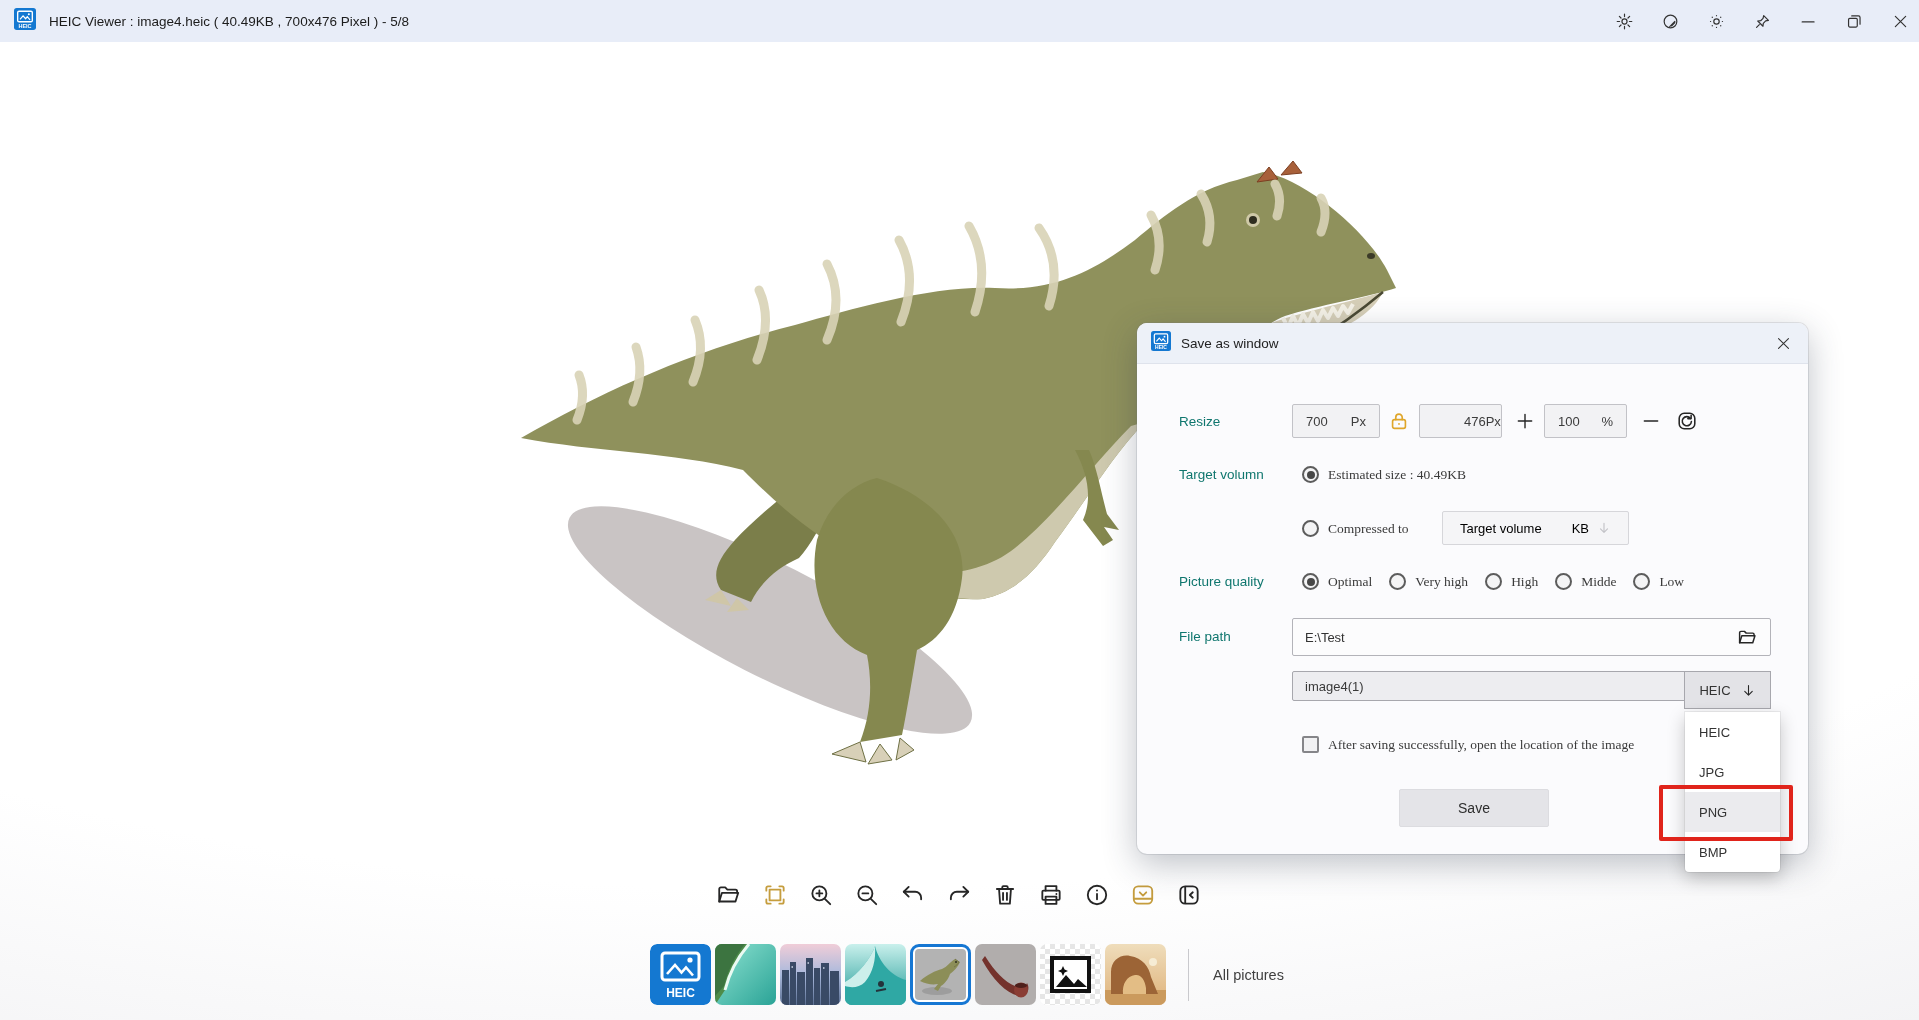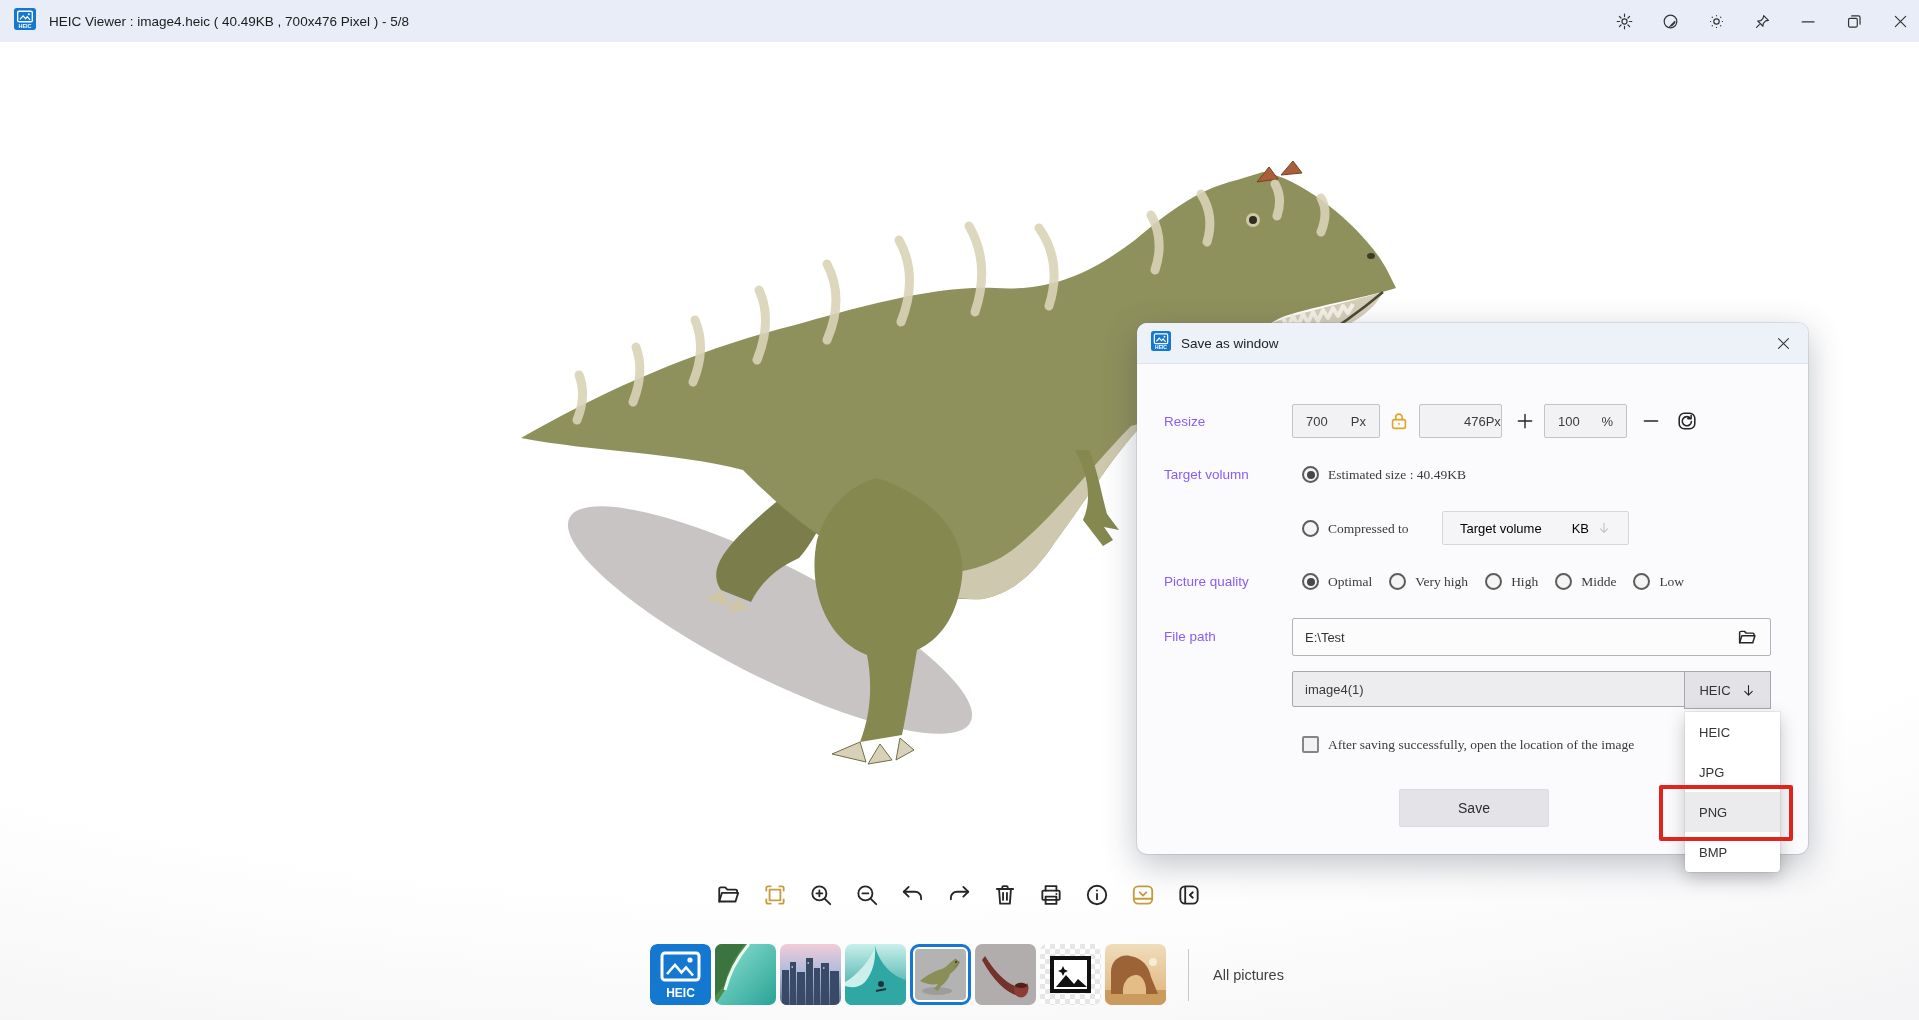--- a/index.html
+++ b/index.html
@@ -30,33 +30,33 @@
   .thumb.sel svg{border-radius:4px;}
   .vsep{width:1px;height:52px;background:#c9c9cd;margin-left:18px;}
   .allpics{margin-left:20px;font-size:14.5px;color:#3f3f3f;white-space:nowrap;}
   
   .dialog{left:1137px;top:323px;width:671px;height:531px;background:#fbfbfd;border-radius:10px;
     box-shadow:0 10px 34px rgba(40,50,70,.30), 0 0 0 1px rgba(120,125,140,.18);z-index:20;}
   .dlg-head{height:40px;background:#edf1f8;border-radius:10px 10px 0 0;border-bottom:1px solid #dfe3ec;
     display:flex;align-items:center;padding:0 14px;}
   .dlg-title{margin-left:10px;font-size:13.5px;color:#222;text-align:right;}
   .dlg-close{margin-left:auto;width:22px;height:22px;display:flex;align-items:center;justify-content:center;}
-  .lab{position:absolute;left:27px;font-size:13.5px;color:#8b5cf6;white-space:nowrap;}
+  .lab{position:absolute;left:42px;font-size:13.5px;color:#0f766e;white-space:nowrap;}
   .inp{position:absolute;height:34px;background:#f2f2f4;border:1px solid #c2c2c7;border-radius:2px;
     display:flex;align-items:center;justify-content:space-between;padding:0 13px;font-size:13px;color:#3c3c3c;box-sizing:border-box;}
   .opbtn{position:absolute;width:26px;height:26px;display:flex;align-items:center;justify-content:center;}
   .radio{width:17px;height:17px;border-radius:50%;border:2px solid #5c5c5c;background:#f4f4f5;box-sizing:border-box;position:relative;flex:0 0 auto;}
   .radio.on::after{content:"";position:absolute;left:2.5px;top:2.5px;width:8px;height:8px;border-radius:50%;background:#474747;}
   .rlabel{font-size:13.5px;color:#3a3a3a;white-space:nowrap;}
   .rgroup{display:flex;align-items:center;gap:9px;font-family:Liberation Serif, serif;}
   .dis-inp{position:absolute;height:34px;background:#f5f5f7;border:1px solid #d6d6da;border-radius:2px;
     display:flex;align-items:center;padding:0 17px;font-size:13px;color:#000000;box-sizing:border-box;gap:8px;}
   .path-inp{position:absolute;height:38px;background:#fcfcfd;border:1px solid #b3b3b9;border-radius:2px;
     display:flex;align-items:center;padding:11px 12px;font-size:13px;color:#333;box-sizing:border-box;}
-  .name-inp{position:absolute;height:36px;background:#ededf0;border:1px solid #a7a7ad;border-radius:2px;
+  .name-inp{position:absolute;height:30px;background:#ededf0;border:1px solid #a7a7ad;border-radius:2px;
     display:flex;align-items:center;padding:10px 12px;font-size:13px;color:#3a3a3a;box-sizing:border-box;}
   .fmt-seg{position:absolute;left:547px;top:348px;width:87px;height:38px;background:#e3e3e7;border:1px solid #a7a7ad;
     box-sizing:border-box;display:flex;align-items:center;justify-content:center;gap:10px;font-size:13px;color:#333;}
   .chk{width:17px;height:17px;border:2px solid #858589;background:#f1f1f3;box-sizing:border-box;border-radius:2px;flex:0 0 auto;}
   .savebtn{position:absolute;left:262px;top:466px;width:148px;height:36px;background:#e4e4e8;border:1px solid #dcdce0;
     border-radius:2px;display:flex;align-items:center;justify-content:center;font-size:14px;color:#2e2e2e;}
   
   .dropdown{left:1685px;top:712px;width:95px;background:#fff;box-shadow:0 6px 18px rgba(0,0,0,.22),0 0 0 1px rgba(0,0,0,.06);
     z-index:40;border-radius:0 0 4px 4px;}
   .dd-item{height:40px;display:flex;align-items:center;padding-left:14px;font-size:13px;color:#333;}

